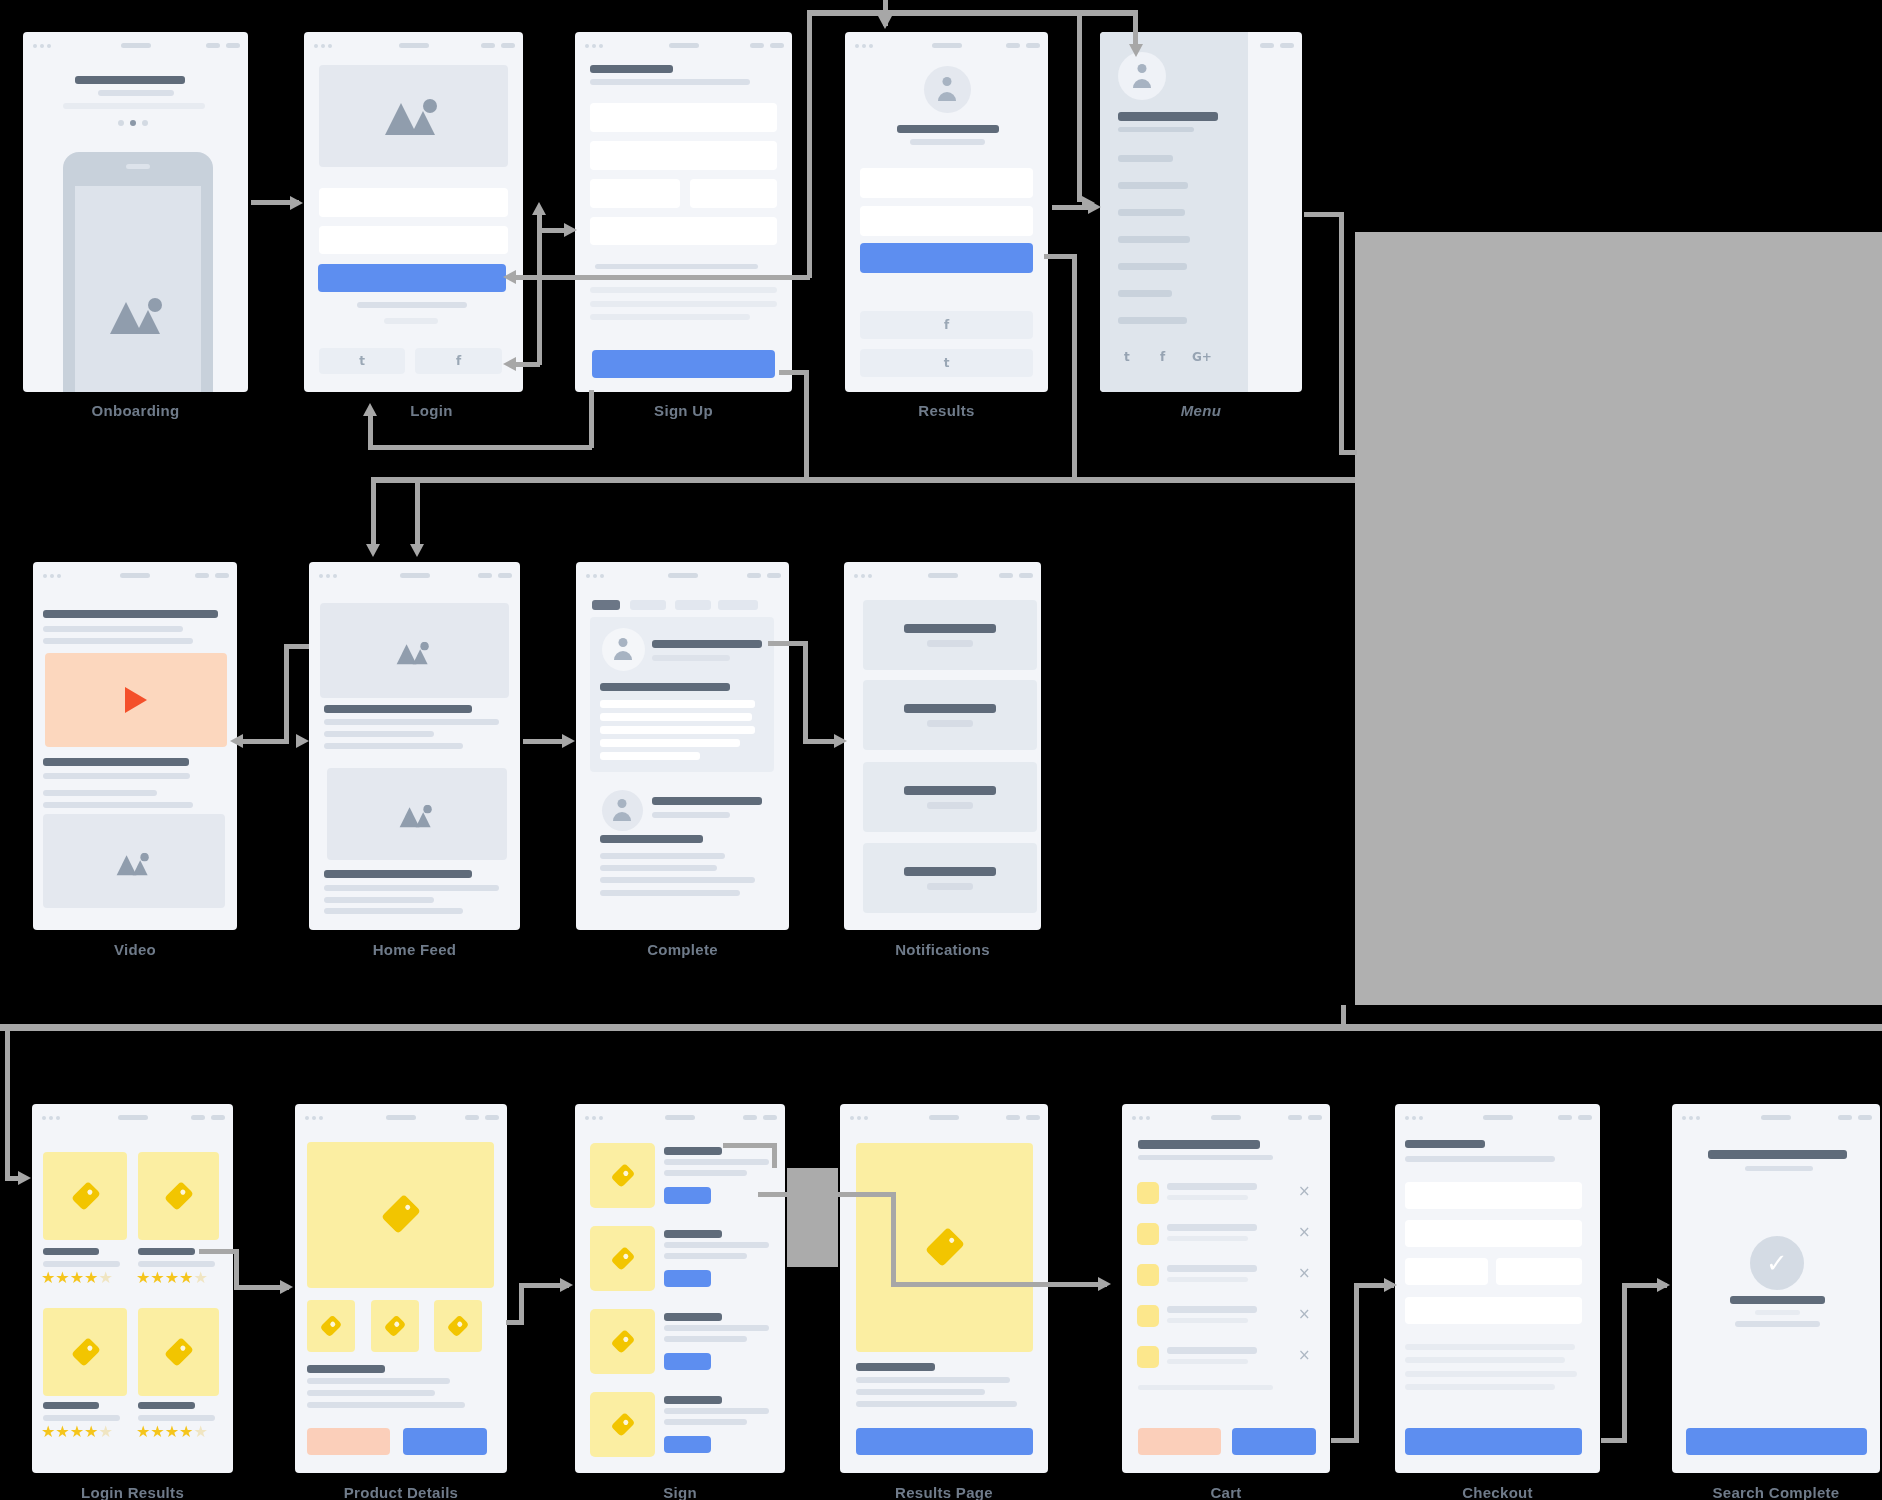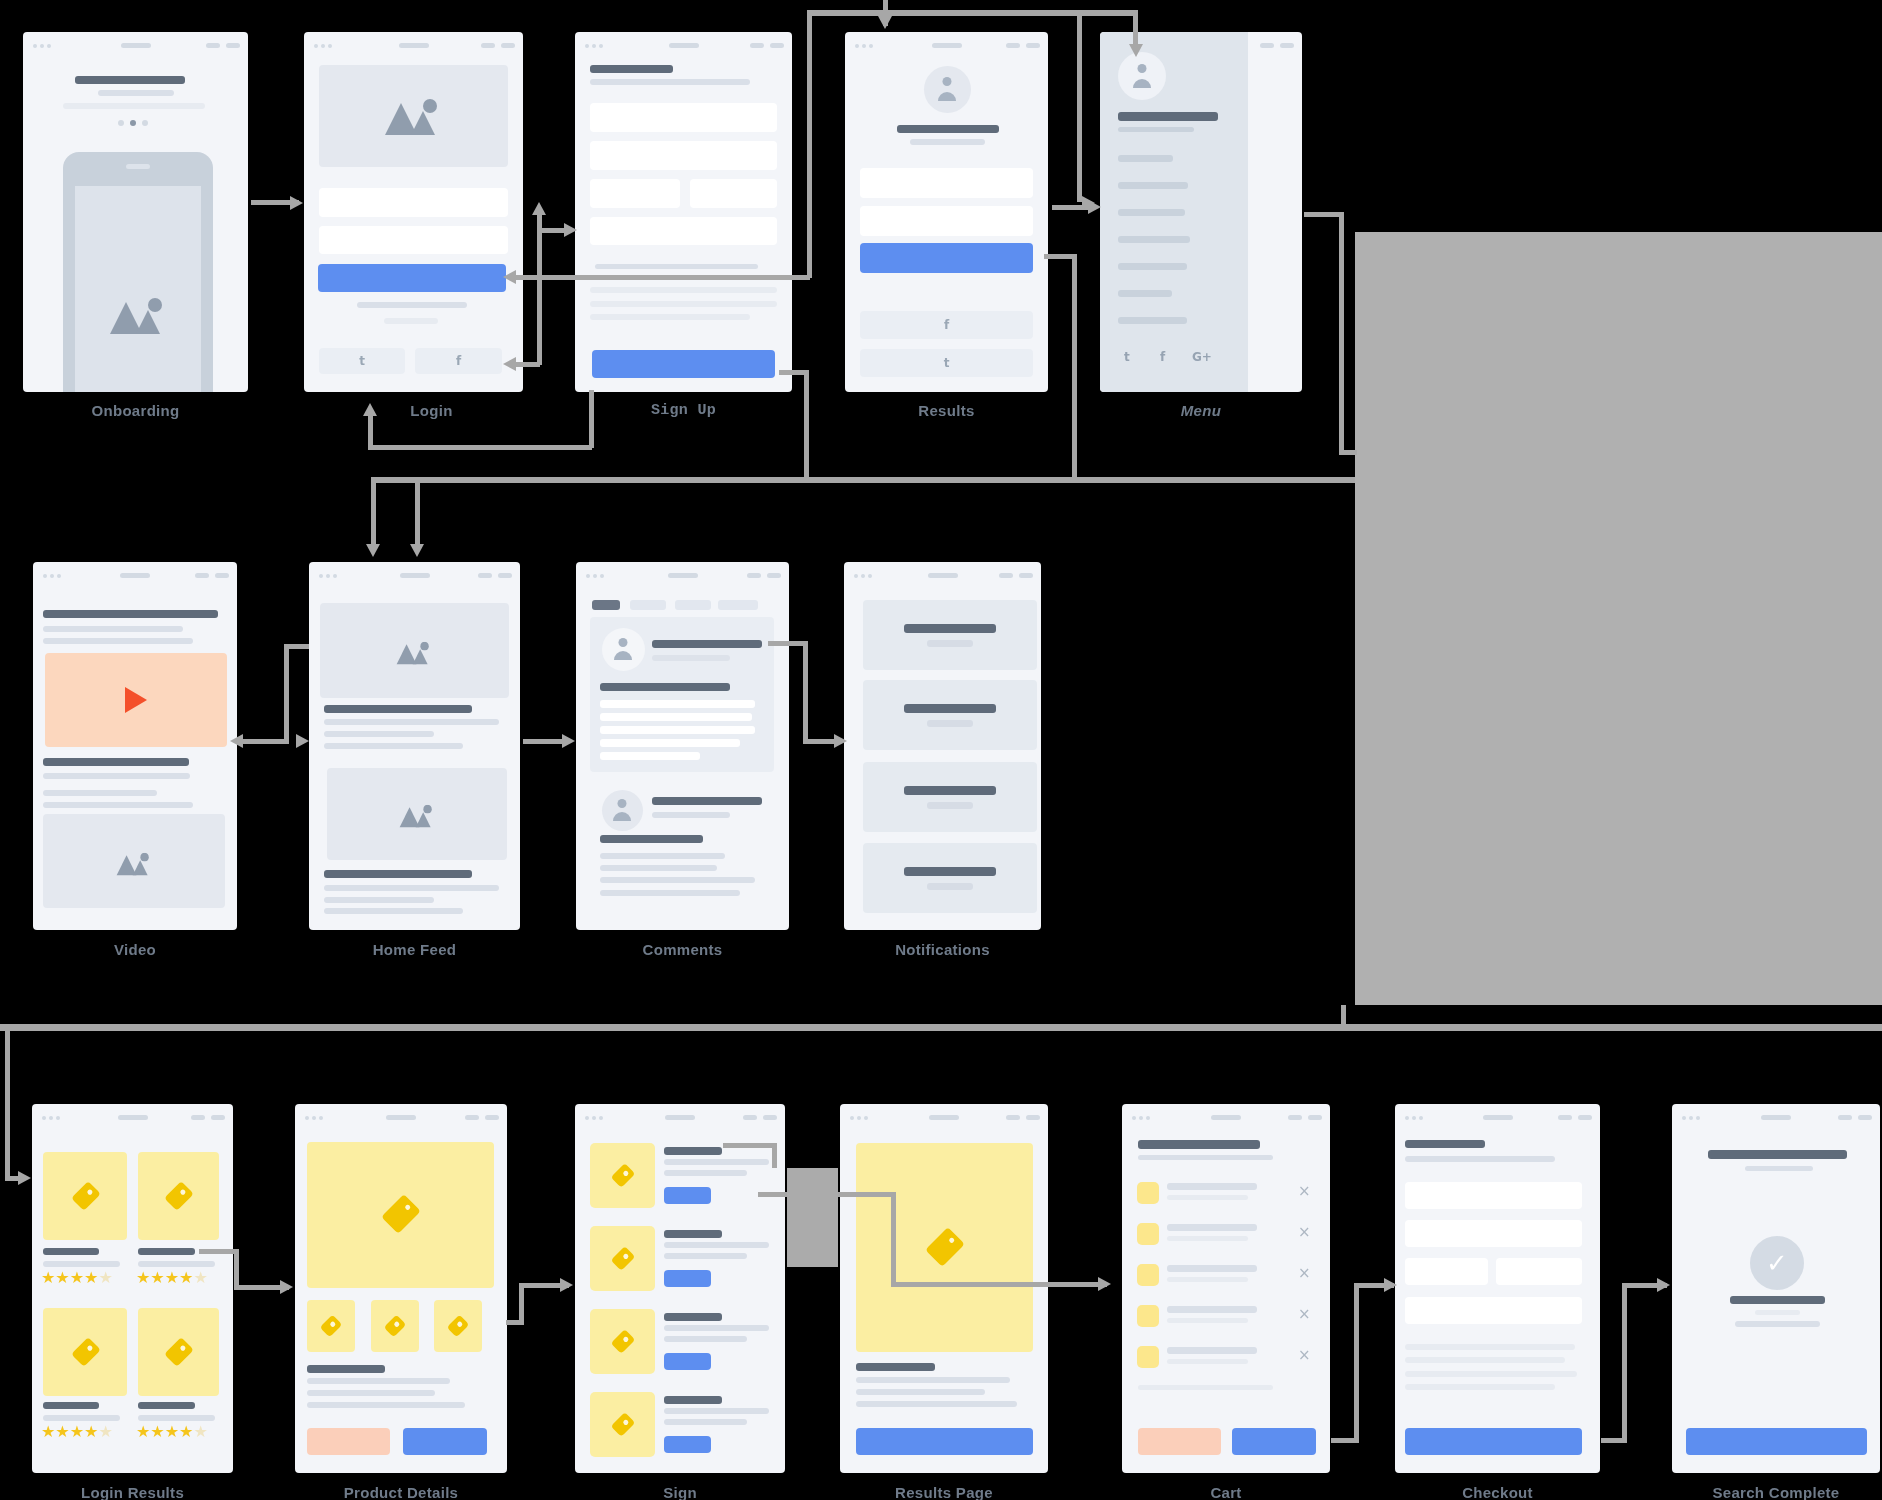--- a/index.html
+++ b/index.html
@@ -210,21 +210,21 @@
       <i class="ln" style="left:18px;top:258px;width:54px;height:7px;background:#C9D2DC;"></i>
       <i class="ln" style="left:18px;top:285px;width:69px;height:7px;background:#C9D2DC;"></i>
       <span class="socg" style="left:24px;top:318px;">t</span>
       <span class="socg" style="left:60px;top:318px;">f</span>
       <span class="socg" style="left:92px;top:318px;">G+</span>
     </div>
   </section>
 
   <div class="slabel" style="left:23px;top:402px;width:225px;">Onboarding</div>
   <div class="slabel" style="left:322px;top:402px;width:219px;">Login</div>
-  <div class="slabel" style="left:575px;top:402px;width:217px;font-family:Liberation Mono, monospace;">Sign Up</div>
+  <div class="slabel" style="left:575px;top:402px;width:217px;">Sign Up</div>
   <div class="slabel" style="left:845px;top:402px;width:203px;">Results</div>
   <div class="slabel" style="left:1100px;top:402px;width:202px;font-style:italic;">Menu</div>
 
   <section class="screen" style="left:33px;top:562px;width:204px;height:368px;">
     <div class="chrome">
       <span class="dts">
           <i></i>
           <i></i>
           <i></i>
         </span>
@@ -350,21 +350,21 @@
       <i class="ln" style="left:64px;top:40px;width:46px;height:7px;background:#D6DCE5;"></i>
     </div>
     <div style="position:absolute;left:19px;top:281px;width:174px;height:70px;background:#E5EAF0;border-radius:4px;">
       <i class="ln dk" style="left:41px;top:24px;width:92px;height:9px;"></i>
       <i class="ln" style="left:64px;top:40px;width:46px;height:7px;background:#D6DCE5;"></i>
     </div>
   </section>
 
   <div class="slabel" style="left:33px;top:941px;width:204px;">Video</div>
   <div class="slabel" style="left:309px;top:941px;width:211px;">Home Feed</div>
-  <div class="slabel" style="left:576px;top:941px;width:213px;">Comments</div>
+  <div class="slabel" style="left:576px;top:941px;width:213px;">Complete</div>
   <div class="slabel" style="left:844px;top:941px;width:197px;">Notifications</div>
 
   <section class="screen" style="left:32px;top:1104px;width:201px;height:369px;">
     <div class="chrome">
       <span class="dts">
           <i></i>
           <i></i>
           <i></i>
         </span>
       <i class="pc"></i>

